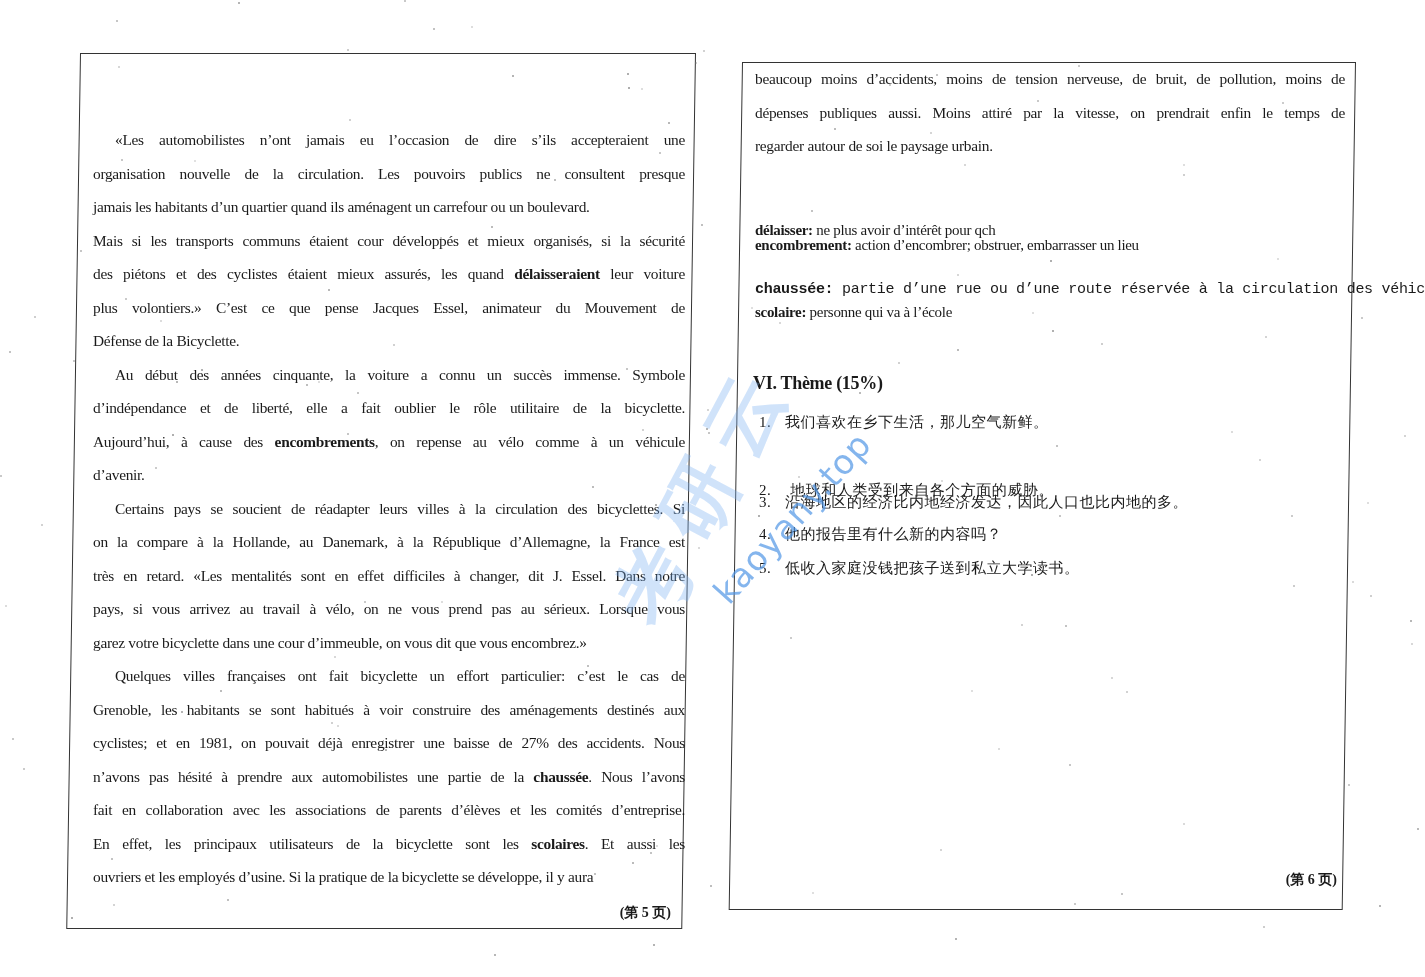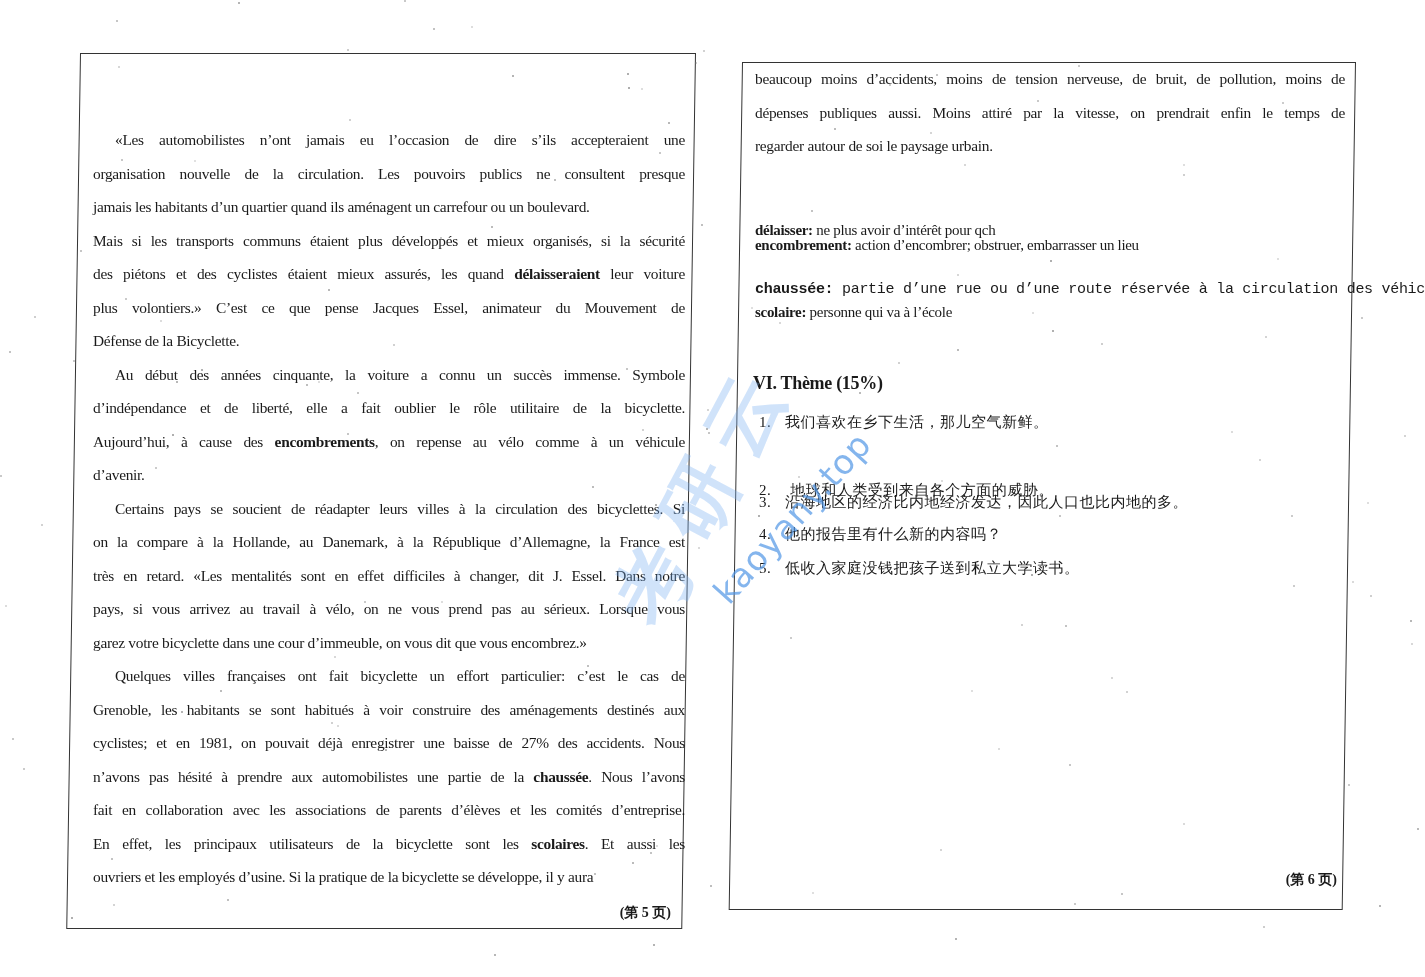--- a/index.html
+++ b/index.html
@@ -34,21 +34,21 @@
 </style>
 </head>
 <body>
 
 <div class="page" id="page5">
   <div class="inner">
     <div id="left-lines">
         <div class="para-line indent" style="top: 76px;">«Les automobilistes n’ont jamais eu l’occasion de dire s’ils accepteraient une</div>
         <div class="para-line" style="top: 109.5px;">organisation nouvelle de la circulation. Les pouvoirs publics ne consultent presque</div>
         <div class="para-line last" style="top: 143px;">jamais les habitants d’un quartier quand ils aménagent un carrefour ou un boulevard.</div>
-        <div class="para-line" style="top: 176.5px;">Mais si les transports communs étaient plus développés et mieux organisés, si la sécurité</div>
+        <div class="para-line" style="top: 176.5px;">Mais si les transports communs étaient cour développés et mieux organisés, si la sécurité</div>
         <div class="para-line" style="top: 210px;"><span>des piétons et des cyclistes étaient mieux assurés, les quand </span><b>délaisseraient</b><span> leur voiture</span></div>
         <div class="para-line" style="top: 243.5px;">plus volontiers.» C’est ce que pense Jacques Essel, animateur du Mouvement de</div>
         <div class="para-line last" style="top: 277px;">Défense de la Bicyclette.</div>
         <div class="para-line indent" style="top: 310.5px;">Au début des années cinquante, la voiture a connu un succès immense. Symbole</div>
         <div class="para-line" style="top: 344px;">d’indépendance et de liberté, elle a fait oublier le rôle utilitaire de la bicyclette.</div>
         <div class="para-line" style="top: 377.5px;"><span>Aujourd’hui, à cause des </span><b>encombrements</b><span>, on repense au vélo comme à un véhicule</span></div>
         <div class="para-line last" style="top: 411px;">d’avenir.</div>
         <div class="para-line indent" style="top: 444.5px;">Certains pays se soucient de réadapter leurs villes à la circulation des bicyclettes. Si</div>
         <div class="para-line" style="top: 478px;">on la compare à la Hollande, au Danemark, à la République d’Allemagne, la France est</div>
         <div class="para-line" style="top: 511.5px;">très en retard. «Les mentalités sont en effet difficiles à changer, dit J. Essel. Dans notre</div>

